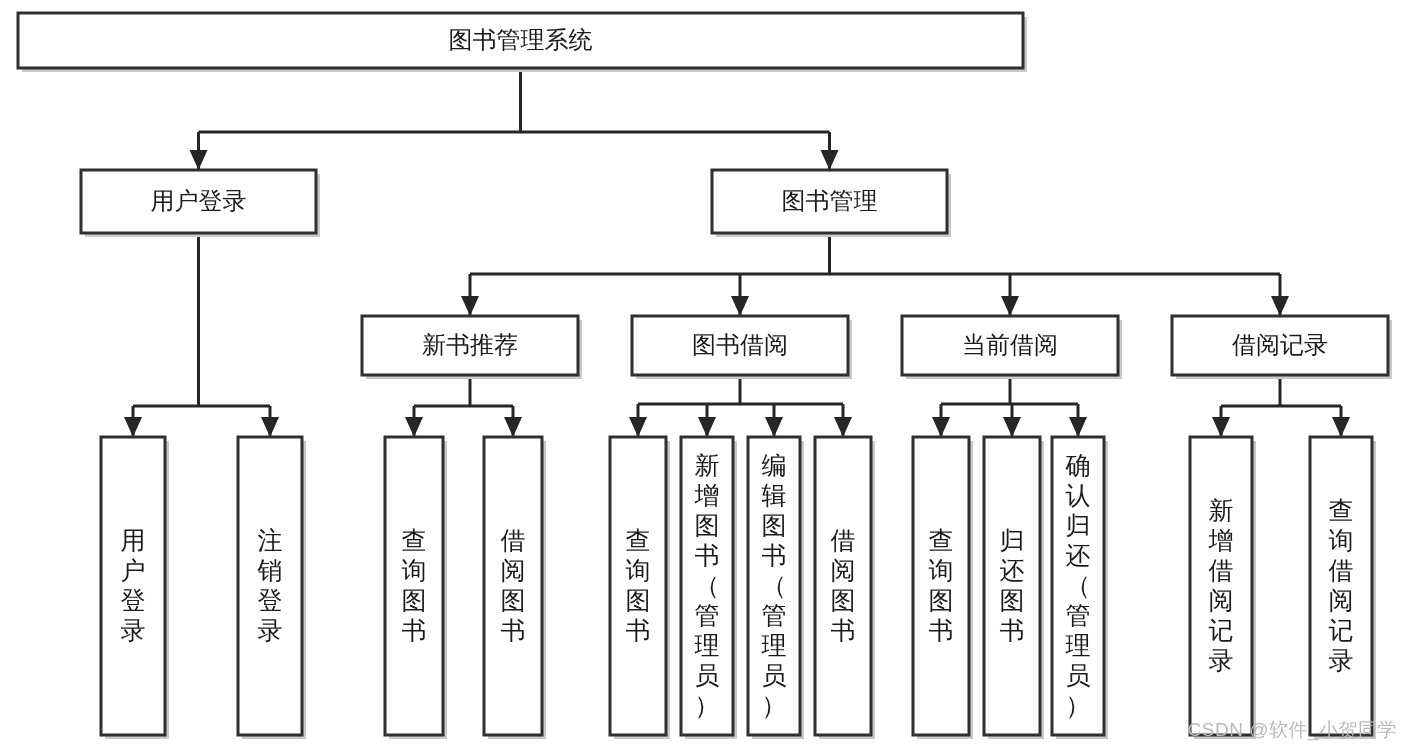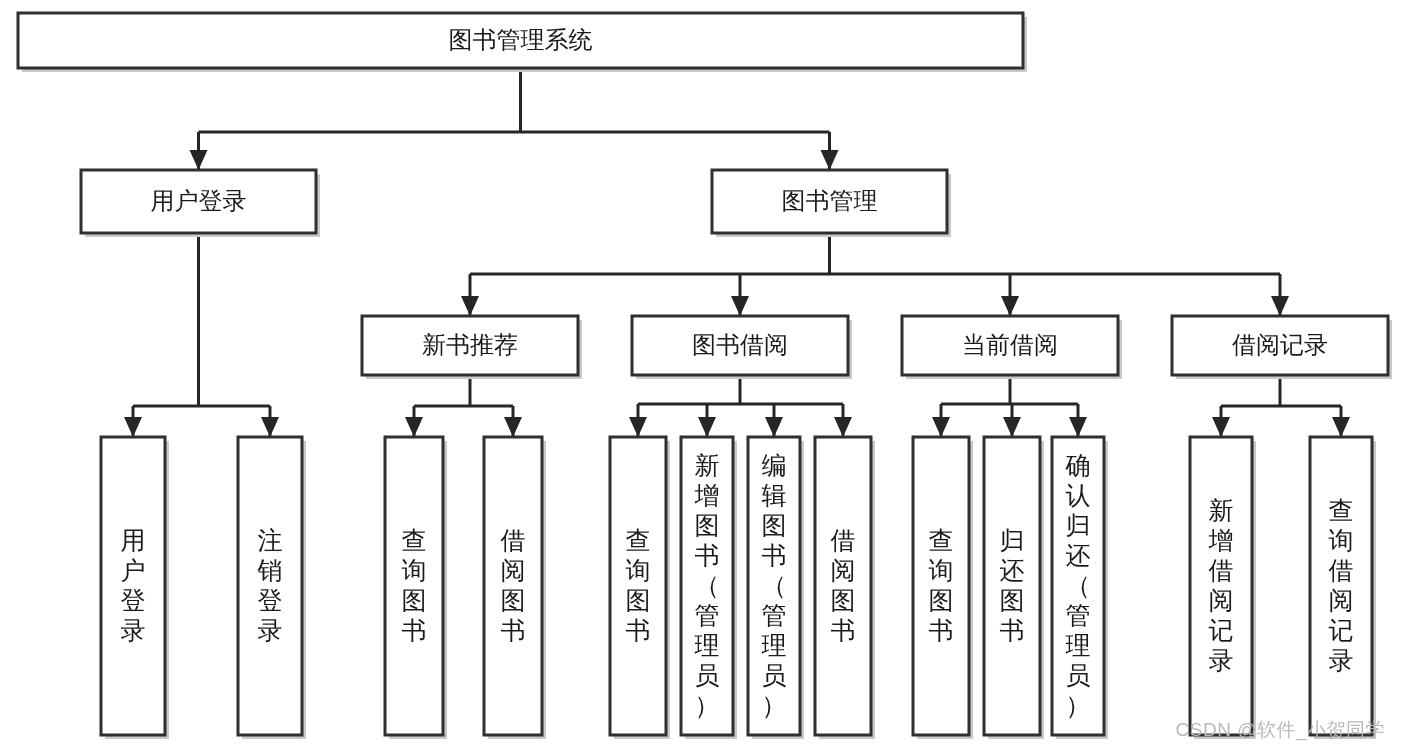--- a/index.html
+++ b/index.html
@@ -52,21 +52,21 @@
     dominant-baseline: middle;
   }
   .node-label-vert {
     font-family: "Liberation Sans", "DejaVu Sans", sans-serif;
     font-size: 25px;
     fill: #1a1a1a;
     text-anchor: middle;
   }
   .watermark {
     position: absolute;
-    right: 20px;
+    right: 8px;
     bottom: 4px;
     font-family: "Liberation Sans", "DejaVu Sans", sans-serif;
     font-size: 19px;
     color: #b9b9b9;
     letter-spacing: 0.5px;
     white-space: nowrap;
     user-select: none;
   }
 </style>
 </head>

